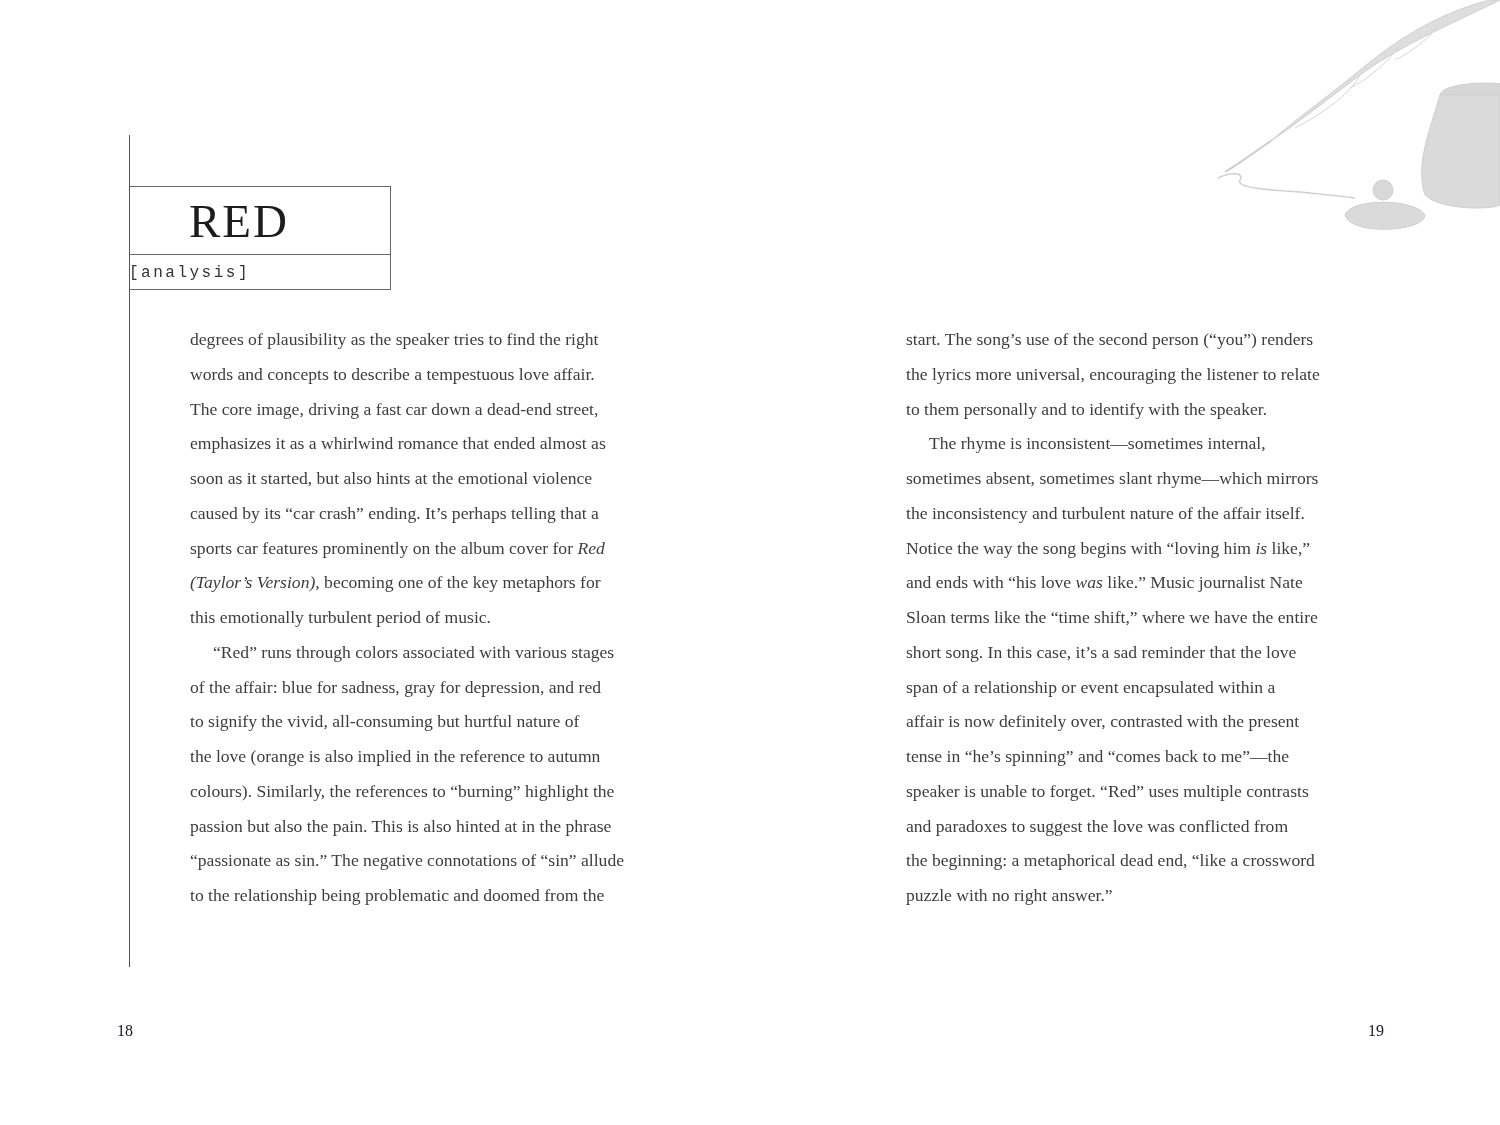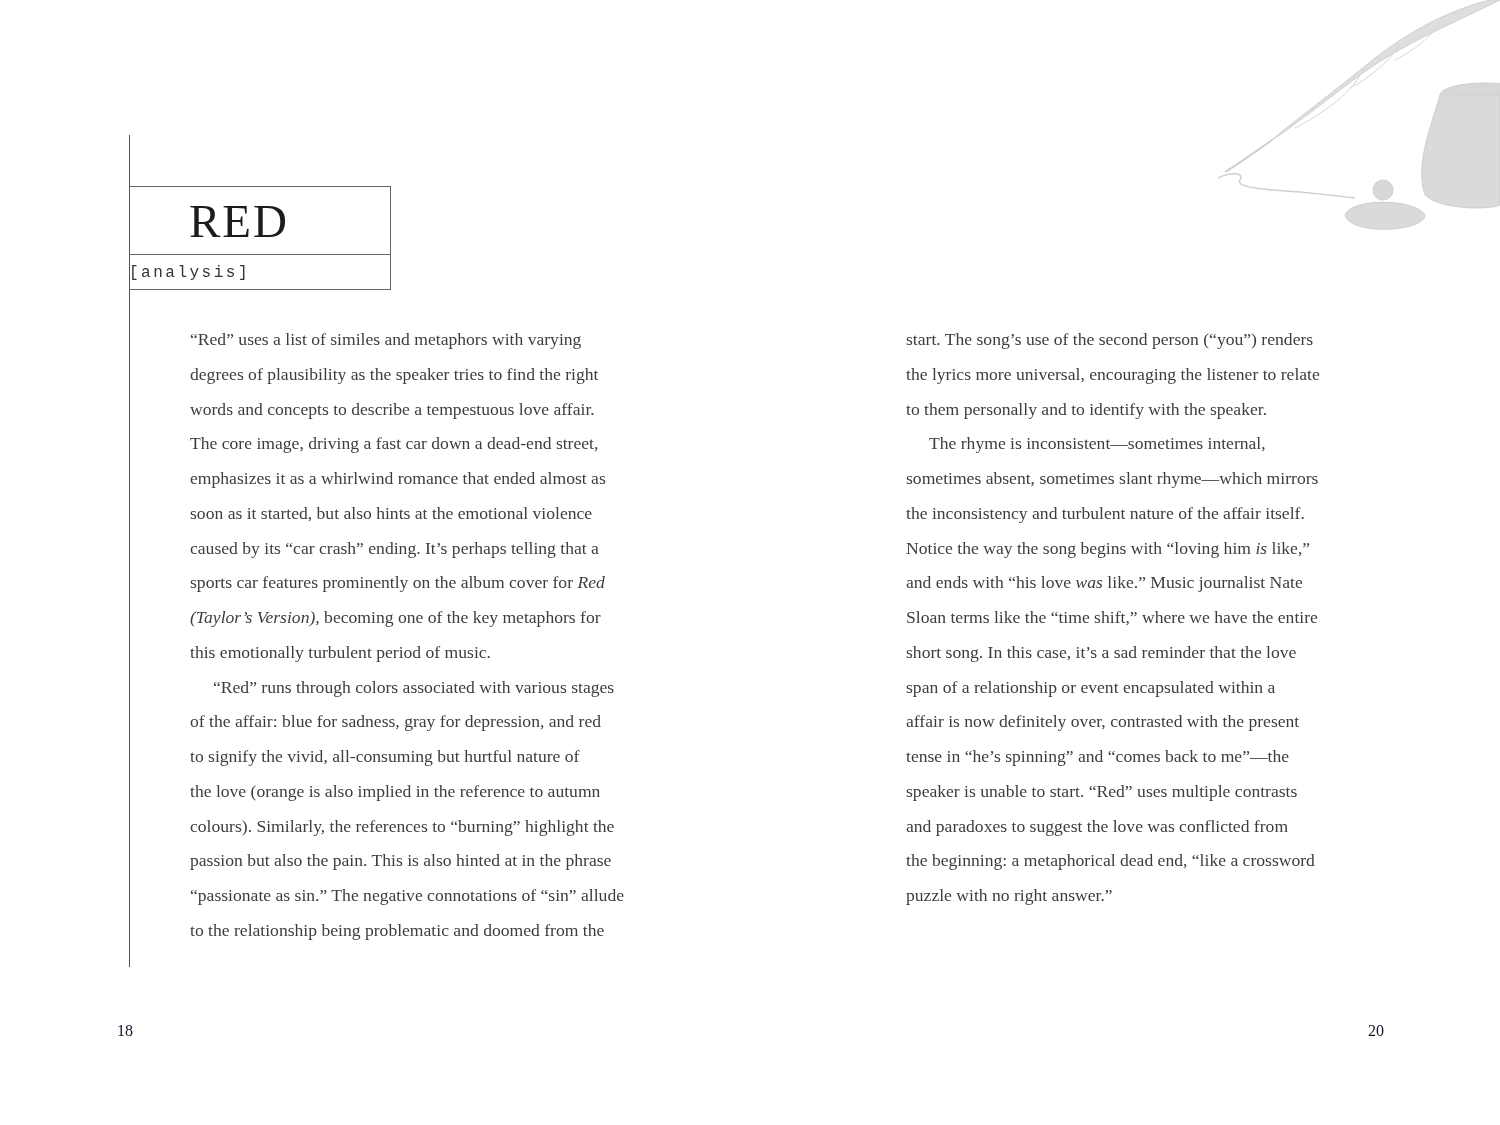--- a/index.html
+++ b/index.html
@@ -46,21 +46,20 @@
   <div class="title-box">
     <div class="title-row">
       <span class="title-text">RED</span>
     </div>
     <div class="subtitle-row">
       <span class="subtitle-text">[analysis]</span>
     </div>
   </div>
 
   <div class="column col-left" id="col-left">
-      <span class="line">“Red” uses a list of similes and metaphors with varying</span>
       <span class="line">degrees of plausibility as the speaker tries to find the right</span>
       <span class="line">words and concepts to describe a tempestuous love affair.</span>
       <span class="line">The core image, driving a fast car down a dead-end street,</span>
       <span class="line">emphasizes it as a whirlwind romance that ended almost as</span>
       <span class="line">soon as it started, but also hints at the emotional violence</span>
       <span class="line">caused by its “car crash” ending. It’s perhaps telling that a</span>
       <span class="line"><span>sports car features prominently on the album cover for </span><span class="it">Red</span><span></span></span>
       <span class="line"><span></span><span class="it">(Taylor’s Version),</span><span> becoming one of the key metaphors for</span></span>
       <span class="line">this emotionally turbulent period of music.</span>
       <span class="line indent">“Red” runs through colors associated with various stages</span>
@@ -79,28 +78,28 @@
       <span class="line indent">The rhyme is inconsistent—sometimes internal,</span>
       <span class="line">sometimes absent, sometimes slant rhyme—which mirrors</span>
       <span class="line">the inconsistency and turbulent nature of the affair itself.</span>
       <span class="line"><span>Notice the way the song begins with “loving him </span><span class="it">is</span><span> like,”</span></span>
       <span class="line"><span>and ends with “his love </span><span class="it">was</span><span> like.” Music journalist Nate</span></span>
       <span class="line">Sloan terms like the “time shift,” where we have the entire</span>
       <span class="line">short song. In this case, it’s a sad reminder that the love</span>
       <span class="line">span of a relationship or event encapsulated within a</span>
       <span class="line">affair is now definitely over, contrasted with the present</span>
       <span class="line">tense in “he’s spinning” and “comes back to me”—the</span>
-      <span class="line">speaker is unable to start. “Red” uses multiple contrasts</span>
+      <span class="line">speaker is unable to forget. “Red” uses multiple contrasts</span>
       <span class="line">and paradoxes to suggest the love was conflicted from</span>
       <span class="line">the beginning: a metaphorical dead end, “like a crossword</span>
       <span class="line">puzzle with no right answer.”</span>
     </div>
 
   <div class="page-num pn-left">18</div>
-  <div class="page-num pn-right">20</div>
+  <div class="page-num pn-right">19</div>
 
   <svg class="quill" viewBox="0 0 300 250">
     <g fill="#dedede" stroke="#cfcfcf" stroke-width="1">
 
       <path d="M300 0 C260 20 200 45 160 75 C120 105 95 125 72 140 C95 120 130 95 170 62 C210 30 250 10 290 0 Z"></path>
       <path d="M72 140 C55 152 40 163 25 172" fill="none" stroke="#cfcfcf" stroke-width="2"></path>
       <path d="M160 75 C150 95 120 115 95 128" fill="none" stroke="#d6d6d6"></path>
       <path d="M200 45 C190 60 170 78 150 88" fill="none" stroke="#d6d6d6"></path>
       <path d="M240 22 C232 36 215 50 195 60" fill="none" stroke="#d6d6d6"></path>
 

